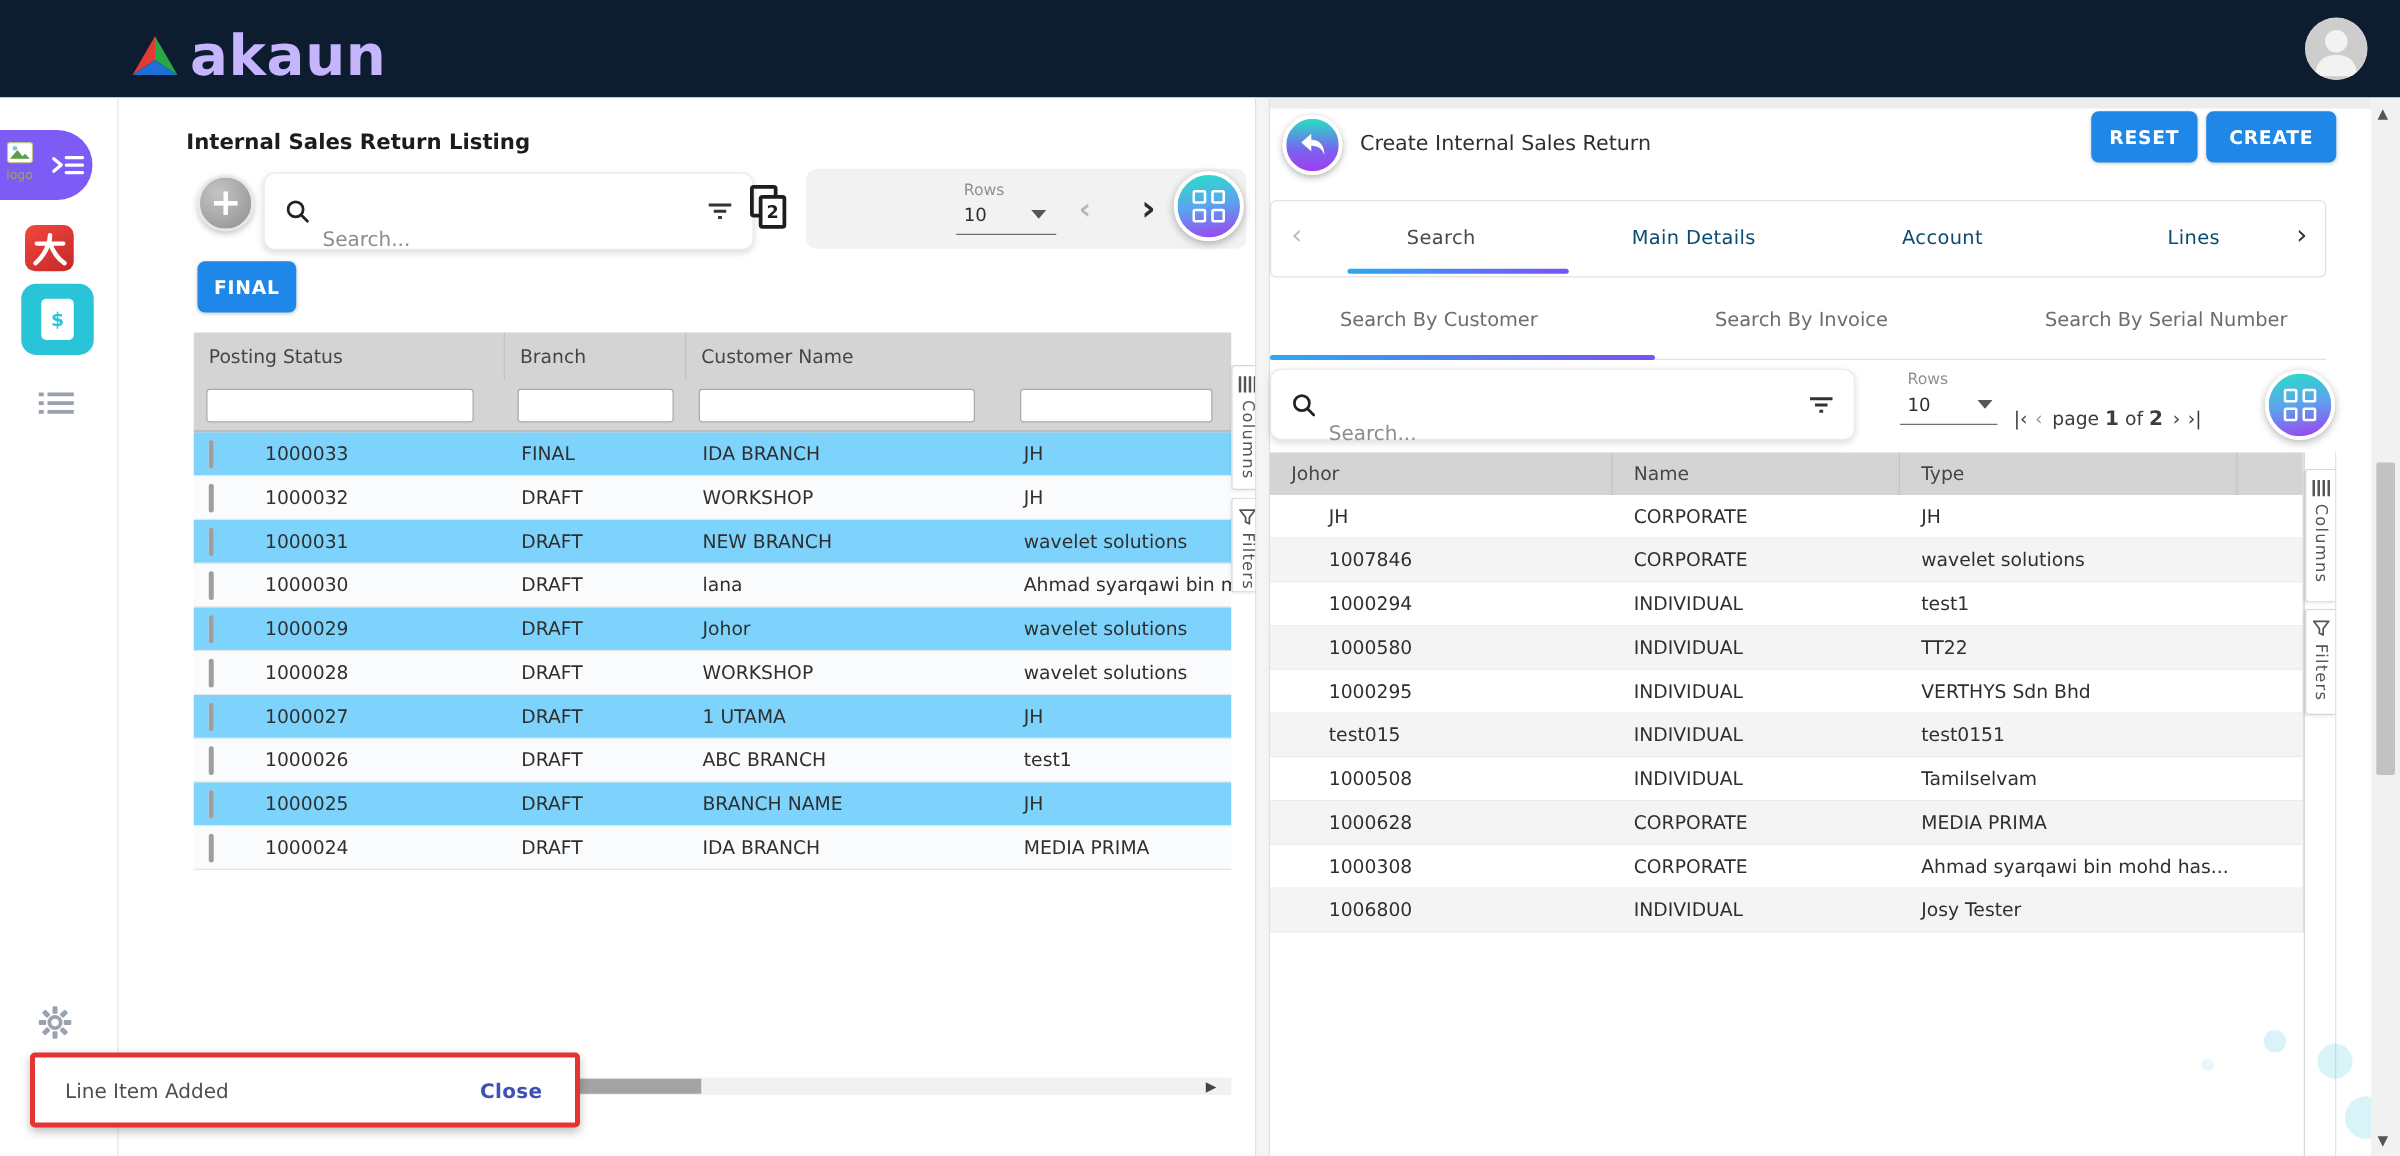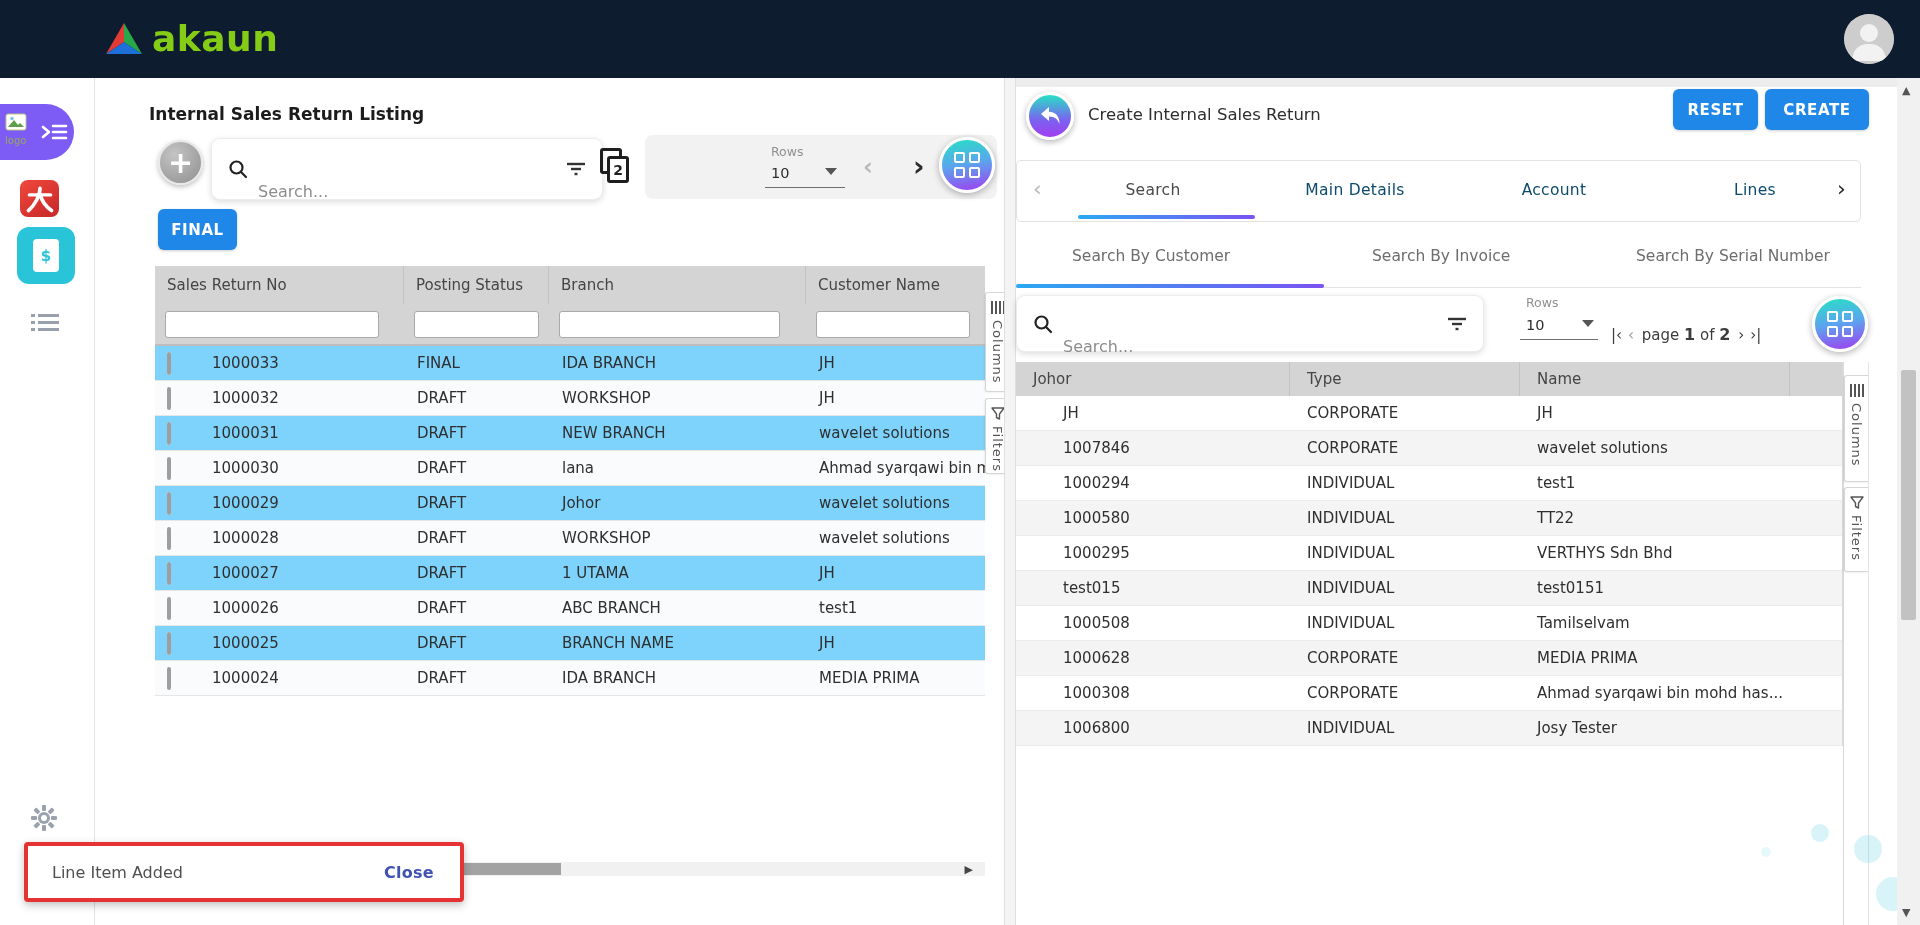--- a/index.html
+++ b/index.html
@@ -3,21 +3,21 @@
 <meta charset="utf-8">
 <style>
   * { margin:0; padding:0; box-sizing:border-box; }
   html,body { width:1920px; height:925px; overflow:hidden; background:#fff;
     font-family:"DejaVu Sans","Liberation Sans",sans-serif; }
   #app { position:relative; width:1920px; height:925px; background:#fff; overflow:hidden; }
 
   
   .navbar { position:absolute; left:0; top:0; width:1920px; height:78px; background:#0d1c2e; }
   .brand { position:absolute; left:104px; top:18px; display:flex; align-items:center; gap:8px; }
-  .brand-name { color:#84cc16; font-size:36px; font-weight:700; letter-spacing:0.5px; }
+  .brand-name { color:#c4b5fd; font-size:45px; font-weight:700; letter-spacing:0.5px; }
   .avatar { position:absolute; right:26px; top:14px; width:50px; height:50px; border-radius:50%;
     background:#cdcdcd; overflow:hidden; }
 
   
   .sidebar { position:absolute; left:0; top:78px; width:95px; height:847px; background:#fff;
     border-right:1px solid #e3e3e3; }
   .pill { position:absolute; left:0; top:26px; width:74px; height:56px; background:#7d5cf5;
     border-radius:0 28px 28px 0; display:flex; align-items:center; padding-left:5px; gap:4px; }
   .imgph { position:relative; width:30px; height:38px; font-size:10px; color:#9aa75a; }
   .side-icon { position:absolute; display:flex; align-items:center; justify-content:center; cursor:pointer; }
@@ -286,21 +286,20 @@
             <span></span>
             <span></span>
           </span>
       </span>
     </div>
 
     <button class="btn-blue lp-final">FINAL</button>
 
     <div class="lp-table">
       <div class="lt-head">
-        <div>Sales Return No</div>
         <div>Posting Status</div>
         <div>Branch</div>
         <div>Customer Name</div>
       </div>
       <div class="lt-filter">
         <input type="text" style="">
         <input type="text" style="">
         <input type="text" style="">
         <input type="text" style="">
       </div>
@@ -472,22 +471,22 @@
           <span></span>
           <span></span>
           <span></span>
           <span></span>
         </span>
     </span>
 
     <div class="rp-table">
       <div class="rt-head">
         <div>Johor</div>
+        <div>Name</div>
         <div>Type</div>
-        <div>Name</div>
         <div></div>
       </div>
       <div>
 
       <div class="r-row">
             <div class="cell">JH</div>
             <div class="cell">CORPORATE</div>
             <div class="cell">JH</div>
             <div class="cell"></div>
           </div>

